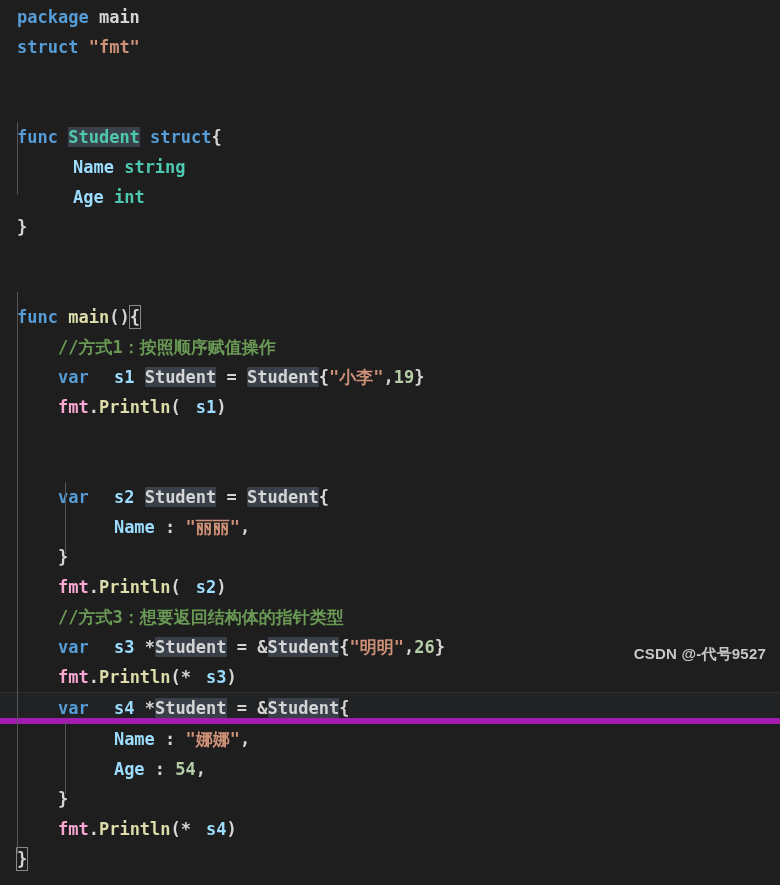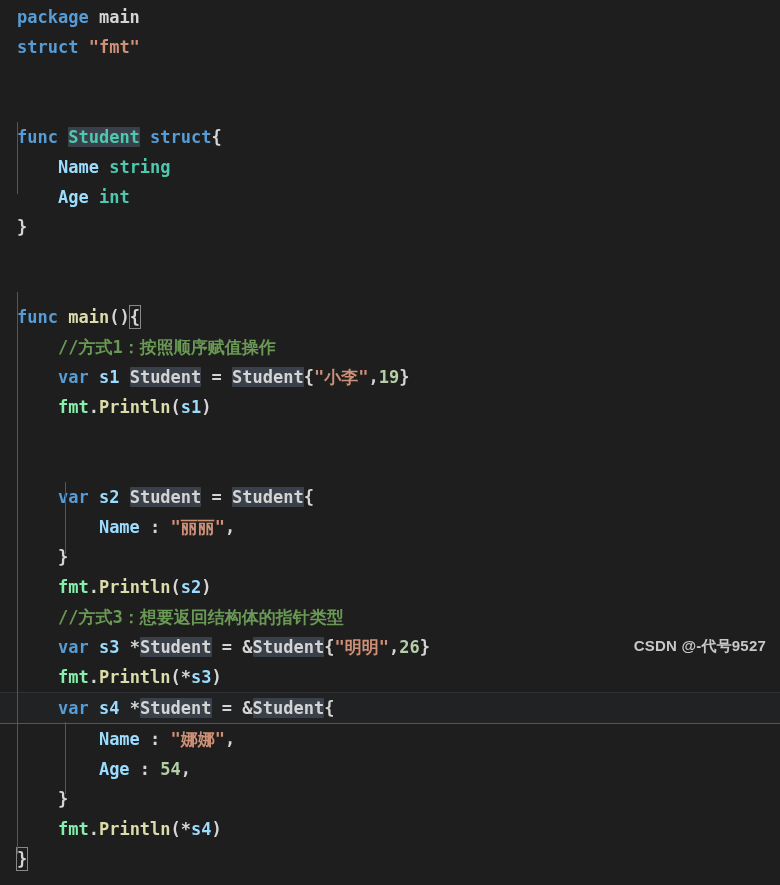--- a/index.html
+++ b/index.html
@@ -37,67 +37,67 @@
     line-height: 30px;
     white-space: pre;
     padding-left: 17px;
     box-sizing: border-box;
   }
 
   
   .line.current {
     background: #212224;
     border-top: 1px solid #303034;
-    border-bottom: 1px solid #a21caf;
+    border-bottom: 6px solid #a21caf;
     height: 32px;
     line-height: 30px;
   }
 
   
   .guide {
     position: absolute;
     width: 1px;
     background: #55565a;
     z-index: 0;
   }
 
   .tok { white-space: pre; }
 
   
   .kw      { color: #569cd6; }   
   .pkg     { color: #d4d4d4; }   
   .str     { color: #ce9178; }   
   .typ     { color: #4ec9b0; }   
-  .ident   { color: #9cdcfe; }   
+  .ident   { color: #9cdcfe; margin-left: 15px; }   
   .fn      { color: #dcdcaa; }   
   .num     { color: #b5cea8; }   
   .cmt     { color: #6a9955; }   
   .punc    { color: #d4d4d4; }
-  .plain   { color: #86efac; }
+  .plain   { color: #f9a8d4; }
 
   
   .occ {
     background: #3a4049;
     border-radius: 1px;
     margin-top: 16px;
   }
   .occ.decl { color: #4ec9b0; }
 
   
   .brkmatch {
     outline: 1px solid #888888;
     outline-offset: 0px;
     padding: 1px 0;
   }
 
   
   #watermark {
     position: absolute;
     right: 14px;
-    bottom: 12px;
+    bottom: 4px;
     font-family: "Liberation Sans", "DejaVu Sans", sans-serif;
     font-size: 15px;
     color: #c8c8c8;
     letter-spacing: 0.2px;
     z-index: 5;
     white-space: pre;
   }
 </style>
 </head>
 <body>

